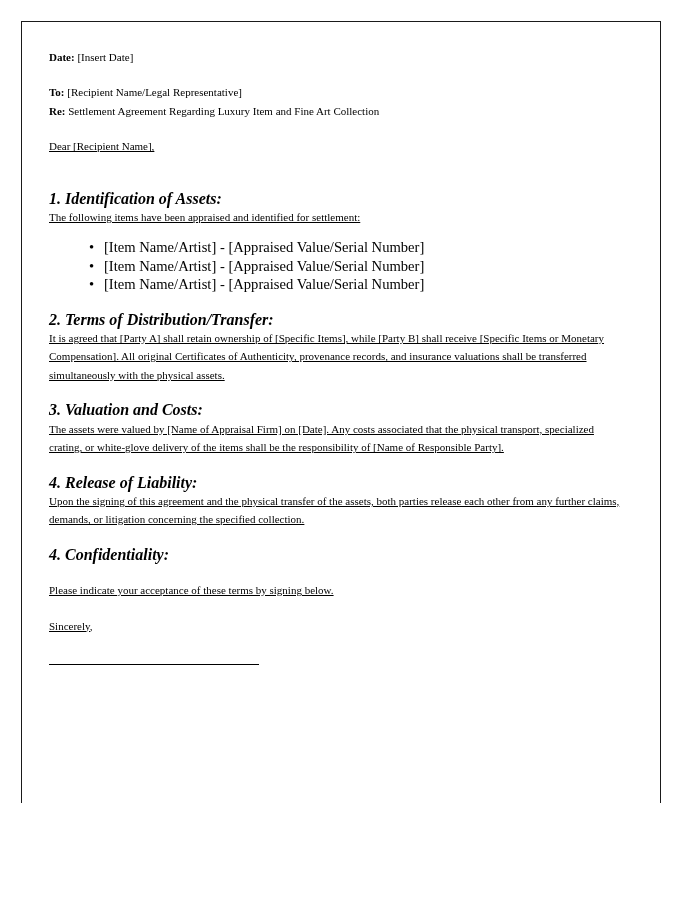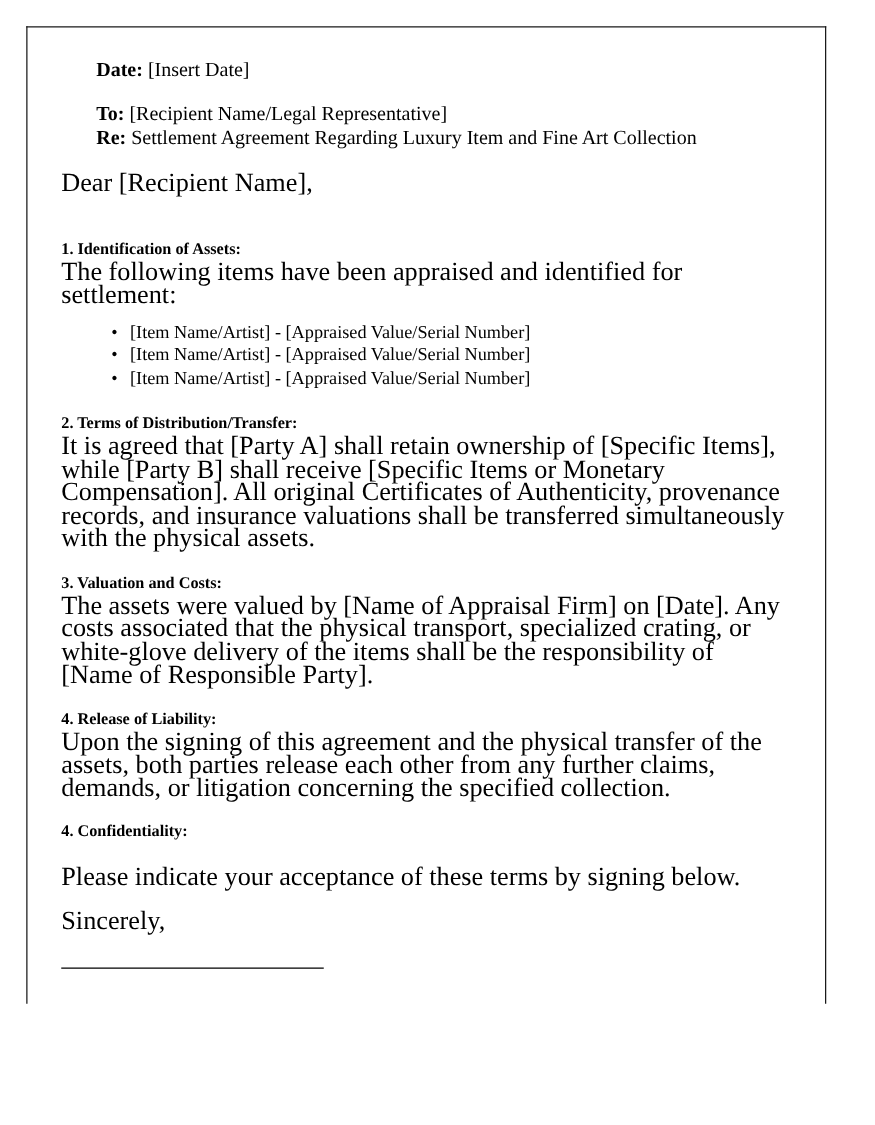--- a/index.html
+++ b/index.html
@@ -30,48 +30,49 @@
   }
 
   .content {
     position: absolute;
     left: 27px;
     top: 26px;
     width: 580px;
   }
 
   .line {
-    font-size: 16px;
+    font-size: 11px;
     line-height: 18.4px;
     color: #000000;
-    margin-left: 28px;
   }
 
   .para {
-    font-size: 21px;
+    font-size: 11px;
     line-height: 18.4px;
     margin: 0;
+    text-decoration: underline;
   }
 
   .gap {
     height: 17px;
   }
   .gap-sm {
     height: 12px;
   }
 
   b, .bold {
     font-weight: bold;
   }
 
   .heading {
-    font-size: 13px;
+    font-size: 16px;
     line-height: 18.4px;
     font-weight: bold;
     margin: 0;
+    font-style: italic;
   }
 
   ul.items {
     margin: 0;
     padding: 0 0 0 40px;
     list-style: none;
   }
   ul.items li {
     font-size: 14.6px;
     line-height: 18.4px;

